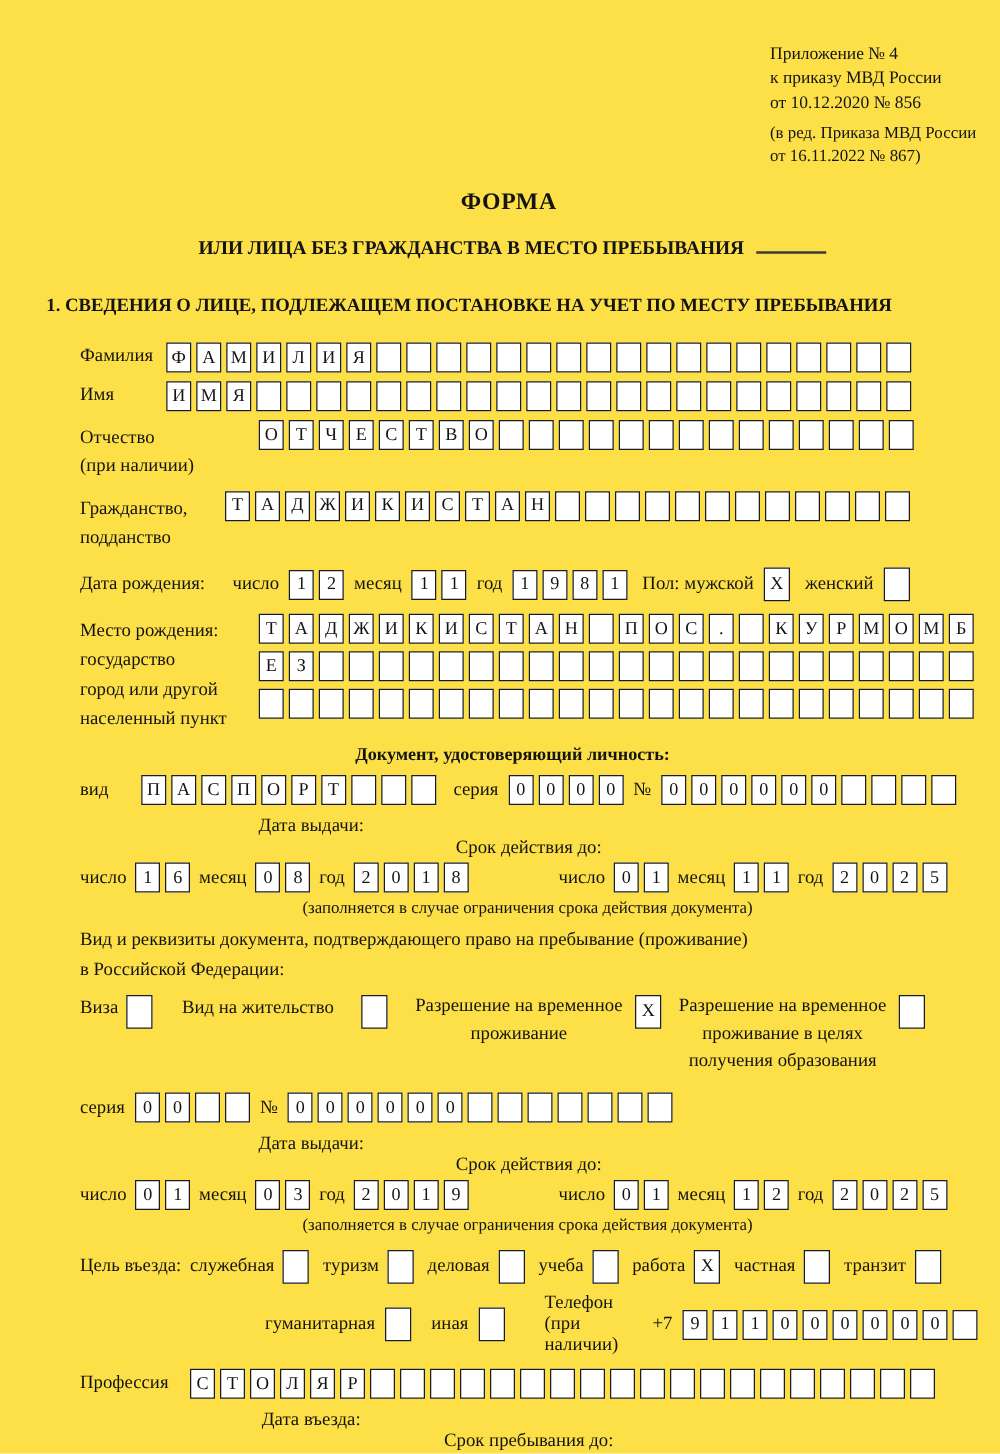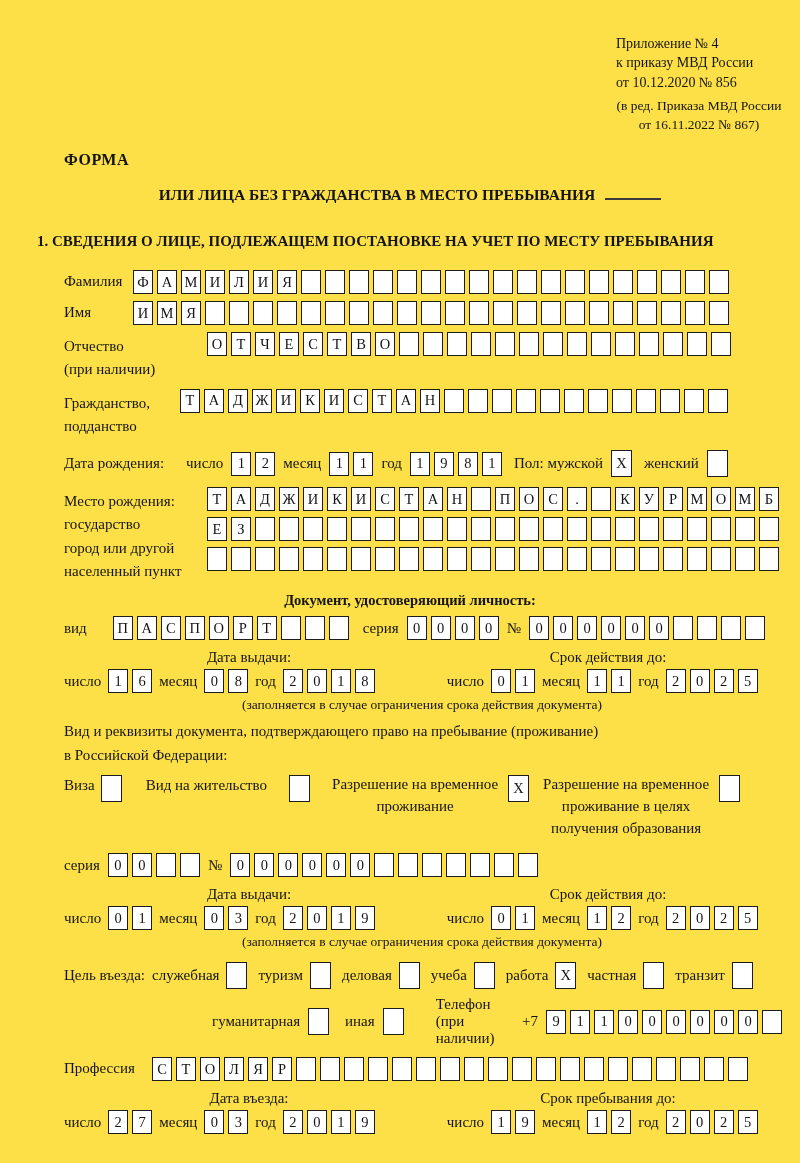--- a/index.html
+++ b/index.html
@@ -6,22 +6,22 @@
   html,body { background:#ffffff; }
   .page {
     width: 800px; height: 1163px; overflow: hidden; position: relative;
     background: #fde047; color: #141414;
     font-family: "Liberation Serif", "DejaVu Serif", serif;
     font-size: 15px;
     padding: 34px 18px 0 64px;
   }
   
   .appendix { margin-left: 552px; font-size: 14px; line-height: 1.38; }
-  .appendix .grp2 { margin-top: 5px; font-size: 13.5px; text-align: center; }
-  .forma { text-align: left; padding-right: 32px; font-weight: bold; margin-top: 17px; font-size: 16px; letter-spacing: .5px; }
+  .appendix .grp2 { margin-top: 5px; font-size: 13.5px; }
+  .forma { text-align: center; padding-right: 32px; font-weight: bold; margin-top: 17px; font-size: 19px; letter-spacing: .5px; }
   
   .title { text-align: center; font-weight: bold; font-size: 15.5px; line-height: 1.55; margin-top: 14px; margin-left: -26px; }
   .uline { display: inline-block; width: 56px; border-bottom: 2px solid #3a3a3a; height: 4px; margin-left: 10px; }
   .sec-heading { font-weight: bold; font-size: 15px; margin-top: 26px; margin-left: -27px; white-space: nowrap; }
   
   .frow { display: flex; align-items: flex-start; }
   .lbl  { flex: 0 0 auto; padding-top: 3px; }
   .cells { display: flex; gap: 4px; flex-wrap: nowrap; }
   .cell {
     flex: 0 0 auto; width: 20px; height: 24px;
@@ -35,21 +35,21 @@
   .mt10 { margin-top: 10px; }
   .mt12 { margin-top: 12px; }
   .mt14 { margin-top: 14px; }
   .sub { line-height: 1.55; }
   .w69  { width: 69px; }
   .w116 { width: 116px; }
   .w143 { width: 143px; }
   .w88  { width: 88px; }
   .stack > * + * { margin-top: 6px; }
   
-  .dates-head { display: flex; margin-top: 9px; }
+  .dates-head { display: flex; margin-top: 9px; flex-direction: column; }
   .dates-head .h-left  { width: 370px; text-align: center; }
   .dates-head .h-right { flex: 1; text-align: center; }
   .dates-vals { display: flex; align-items: center; margin-top: 3px; }
   .dg { display: flex; align-items: center; }
   .dg .t { margin: 0 7px; }
   .dg .t:first-child { margin-left: 0; }
   .dates-vals .right-group { margin-left: 72px; }
   .note-right { text-align: center; font-size: 13.5px; margin-top: 4px; padding-right: 2px; }
   
   .doc-heading { text-align: center; font-weight: bold; font-size: 14.5px; margin-top: 9px; margin-left: -26px; }

